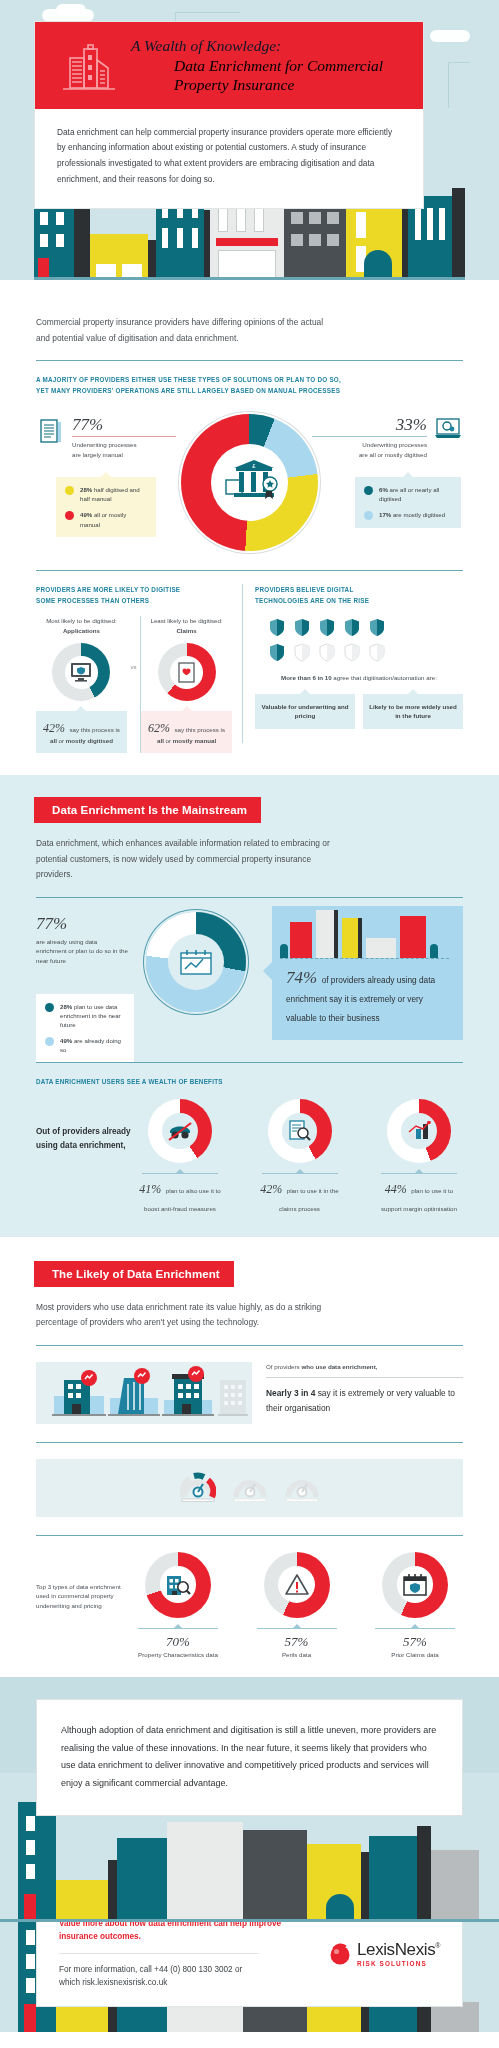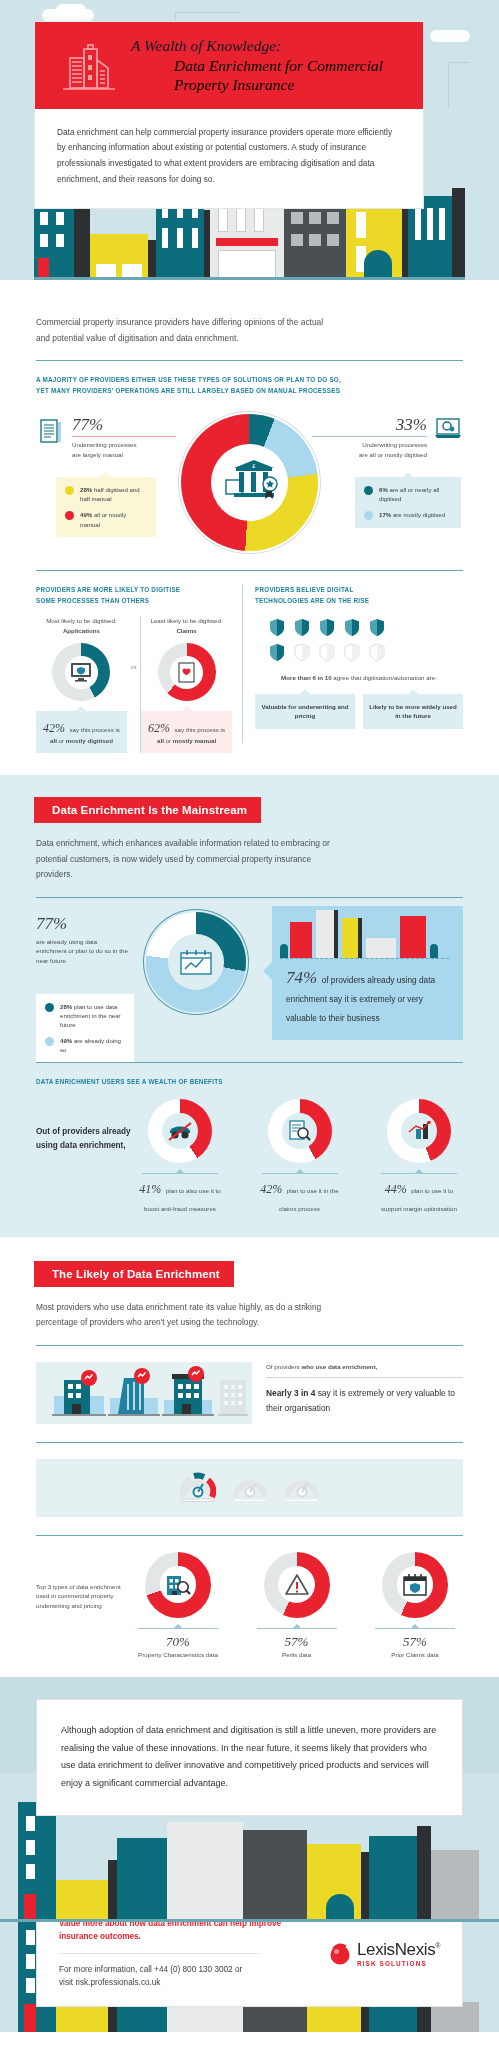--- a/index.html
+++ b/index.html
@@ -807,21 +807,21 @@
       <div class="bldg" style="left:361px;width:8px;height:50px;background:#2c3033;"></div>
       <div class="bldg" style="left:369px;width:48px;height:40px;background:#0c6e7d;"></div>
       <div class="bldg" style="left:417px;width:14px;height:52px;background:#2c3033;"></div>
       <div class="bldg" style="left:431px;width:48px;height:30px;background:#b8bbbd;"></div>
     </div>
     <div class="cta-card" style="position:absolute;left:36px;right:36px;top:-22px;padding:16px 22px 16px 22px;display:flex;align-items:center;z-index:5;">
       <div style="flex:1;">
         <div class="cta-h">Value more about how data enrichment can help improve insurance outcomes.</div>
         <div style="height:1px;background:#e0e4e5;margin:9px 0 9px 0;width:200px;"></div>
         <div class="cta-p">For more information, call +44 (0) 800 130 3002 or</div>
-        <div class="cta-p">visit risk.professionals.co.uk</div>
+        <div class="cta-p">which risk.lexisnexisrisk.co.uk</div>
       </div>
       <div style="display:flex;align-items:center;gap:5px;padding-left:8px;">
         <svg width="24" height="24" viewBox="0 0 24 24">
           <circle cx="12" cy="13" r="9.5" fill="#e8222e"></circle>
           <path d="M6 6 C9 2 14 2 17 4" stroke="#e8222e" stroke-width="2.6" fill="none" stroke-linecap="round"></path>
           <circle cx="8.5" cy="9.5" r="2.6" fill="#f6868c"></circle>
         </svg>
         <div>
           <div class="ln-word"><span>LexisNexis</span><sup style="font-size:7px;">®</sup></div>
           <div class="ln-sub">RISK SOLUTIONS</div>

